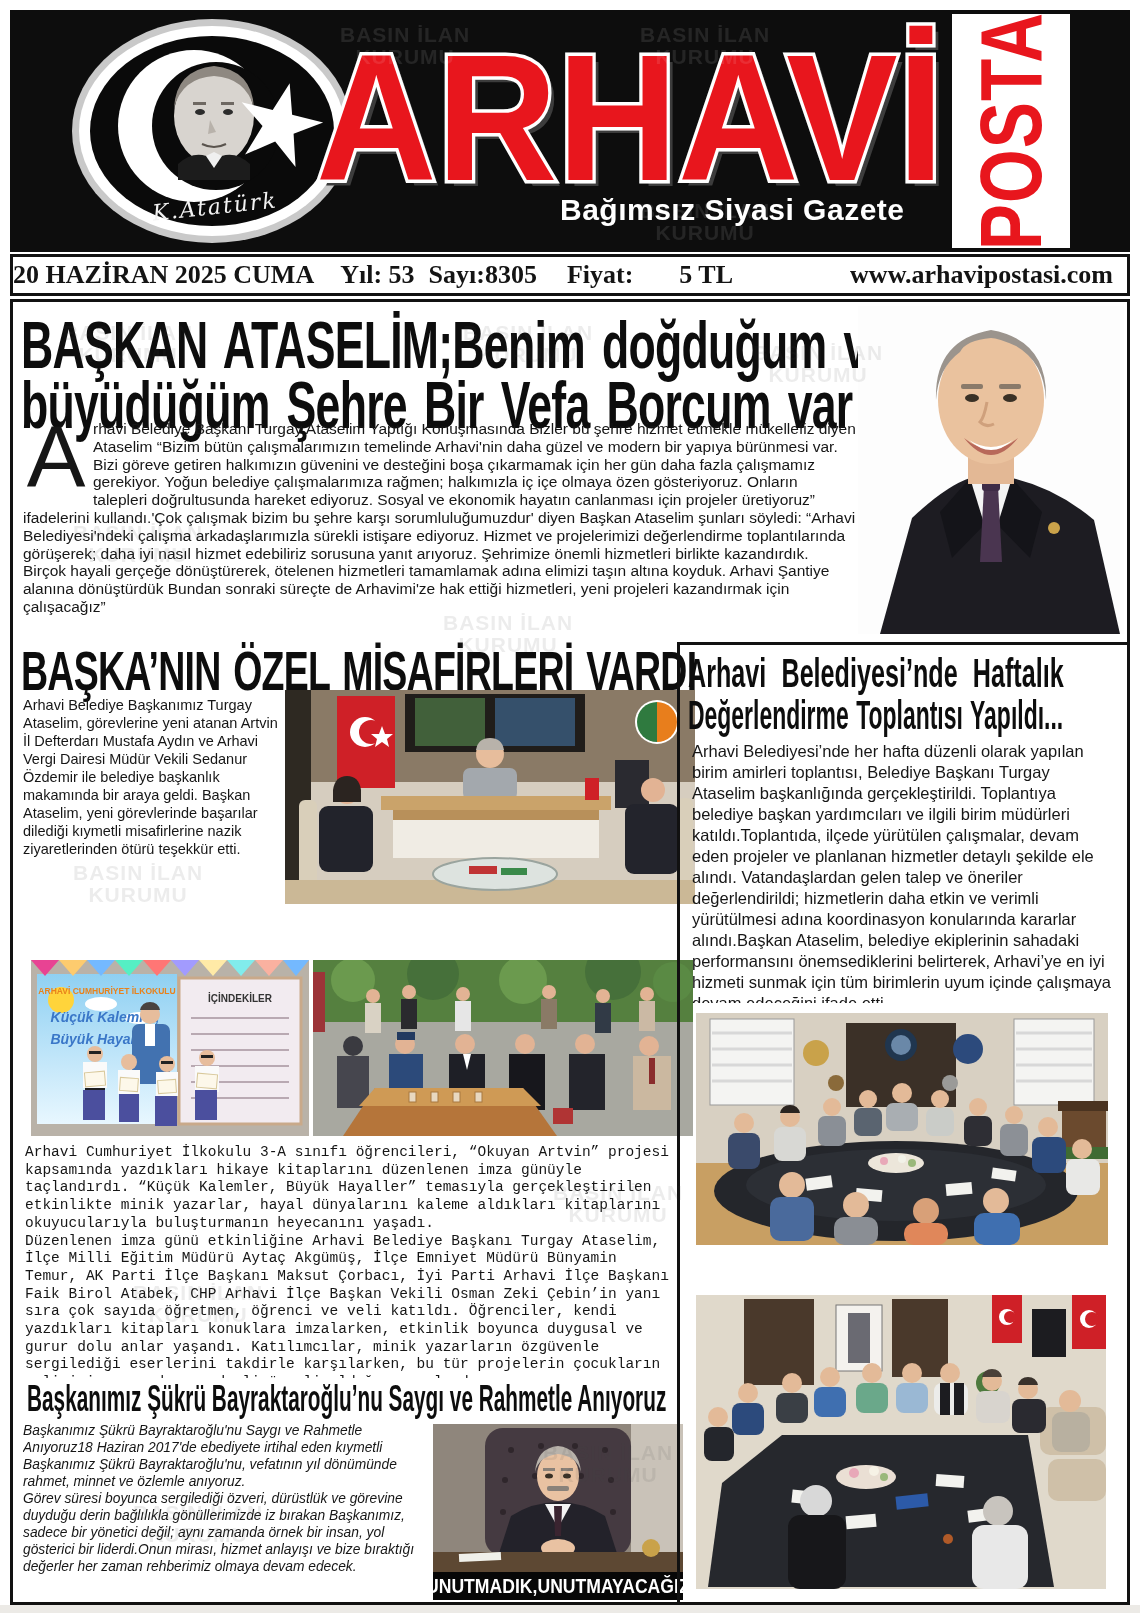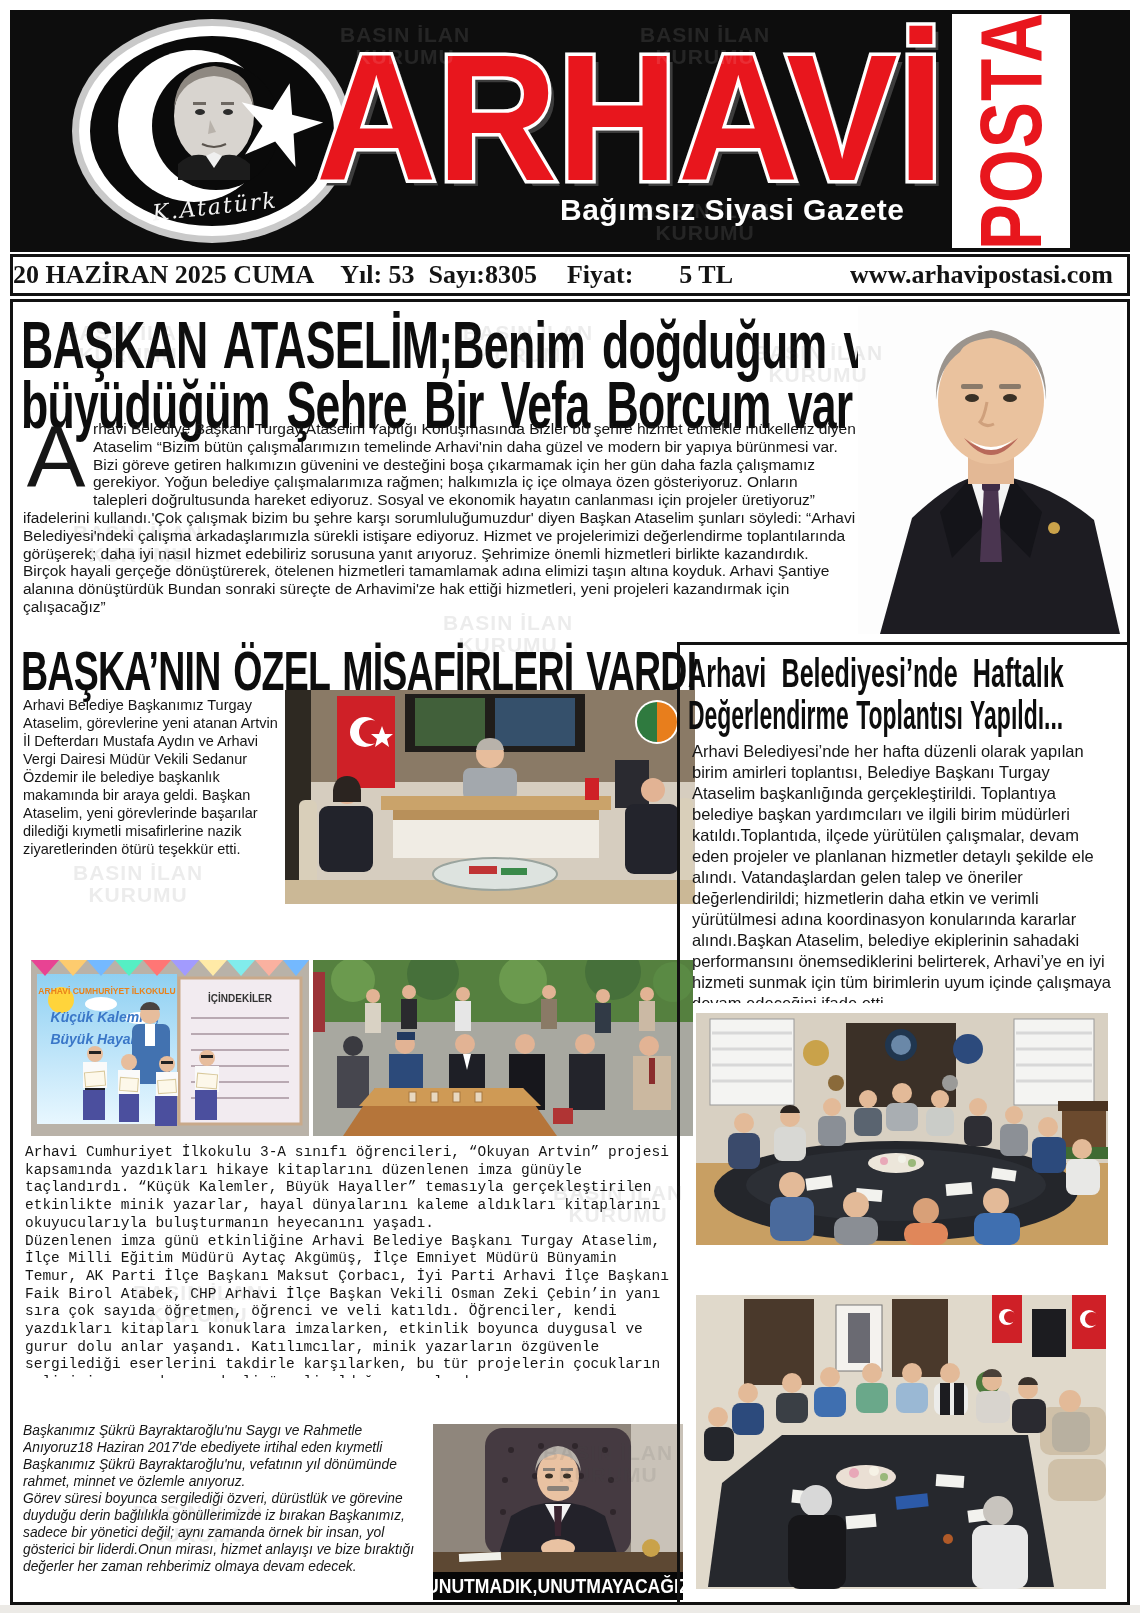--- a/index.html
+++ b/index.html
@@ -335,20 +335,23 @@
             <rect x="162" y="132" width="7" height="10"></rect>
         </g>
       </svg>
     </div>
 
     <div class="abs body-txt s3-body" style="left:12px;top:842px;">
       <p>Arhavi Cumhuriyet İlkokulu 3-A sınıfı öğrencileri, “Okuyan Artvin” projesi kapsamında yazdıkları hikaye kitaplarını düzenlenen imza günüyle taçlandırdı. “Küçük Kalemler, Büyük Hayaller” temasıyla gerçekleştirilen etkinlikte minik yazarlar, hayal dünyalarını kaleme aldıkları kitaplarını okuyucularıyla buluşturmanın heyecanını yaşadı.</p>
       <p>Düzenlenen imza günü etkinliğine Arhavi Belediye Başkanı Turgay Ataselim, İlçe Milli Eğitim Müdürü Aytaç Akgümüş, İlçe Emniyet Müdürü Bünyamin Temur, AK Parti İlçe Başkanı Maksut Çorbacı, İyi Parti Arhavi İlçe Başkanı Faik Birol Atabek, CHP Arhavi İlçe Başkan Vekili Osman Zeki Çebin’in yanı sıra çok sayıda öğretmen, öğrenci ve veli katıldı. Öğrenciler, kendi yazdıkları kitapları konuklara imzalarken, etkinlik boyunca duygusal ve gurur dolu anlar yaşandı. Katılımcılar, minik yazarların özgüvenle sergilediği eserlerini takdirle karşılarken, bu tür projelerin çocukların gelişimi açısından ne denli önemli olduğu vurgulandı.</p>
     </div>
 
+    <div class="abs" style="left:14px;top:1076px;height:40px;">
+      <span class="hline h4line">Başkanımız Şükrü Bayraktaroğlu’nu Saygı ve Rahmetle Anıyoruz</span>
+    </div>
 
     <div class="abs body-txt s4-body" style="left:10px;top:1120px;">Başkanımız Şükrü Bayraktaroğlu'nu Saygı ve Rahmetle Anıyoruz18 Haziran 2017'de ebediyete irtihal eden kıymetli Başkanımız Şükrü Bayraktaroğlu'nu, vefatının yıl dönümünde rahmet, minnet ve özlemle anıyoruz.
 Görev süresi boyunca sergilediği özveri, dürüstlük ve görevine duyduğu derin bağlılıkla gönüllerimizde iz bırakan Başkanımız, sadece bir yönetici değil; aynı zamanda örnek bir insan, yol gösterici bir liderdi.Onun mirası, hizmet anlayışı ve bize bıraktığı değerler her zaman rehberimiz olmaya devam edecek.</div>
 
     <div class="abs photo" style="left:420px;top:1122px;width:250px;height:176px;">
       <svg viewBox="0 0 250 148" width="250" height="148">
         <rect width="250" height="148" fill="#8f867c"></rect>
         <rect x="198" y="0" width="52" height="148" fill="#c9c2b8"></rect>
         <rect x="52" y="4" width="146" height="128" rx="18" fill="#453a41"></rect>
         <g fill="#2f262b">

